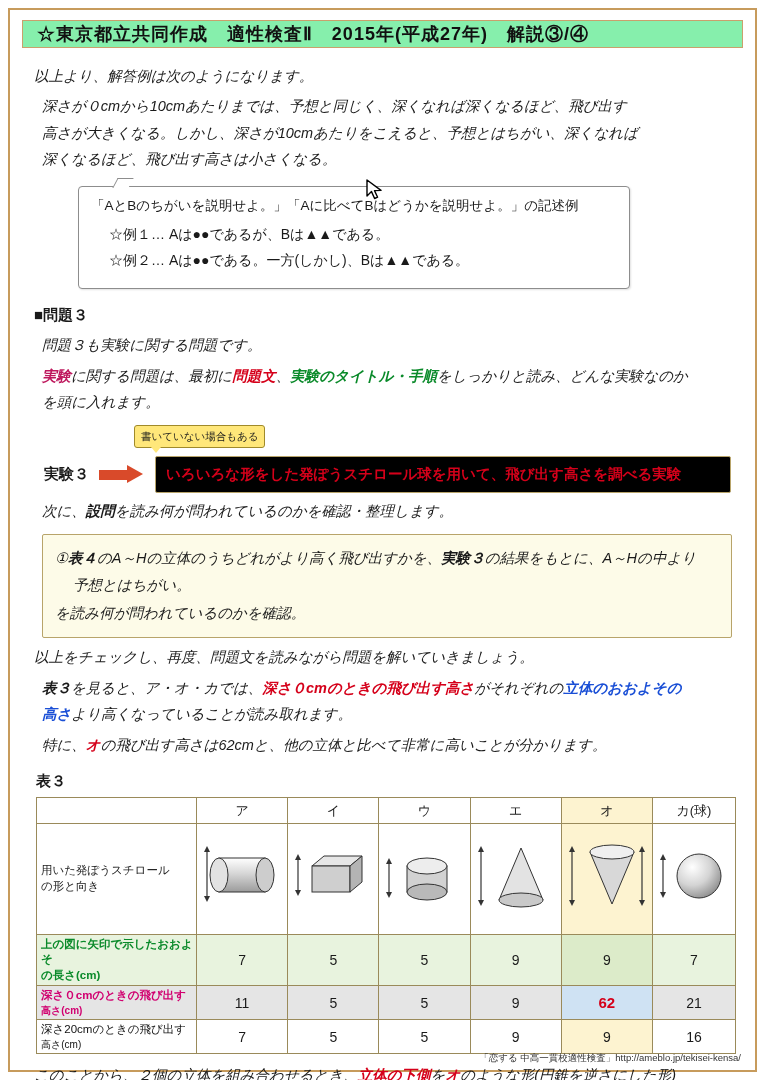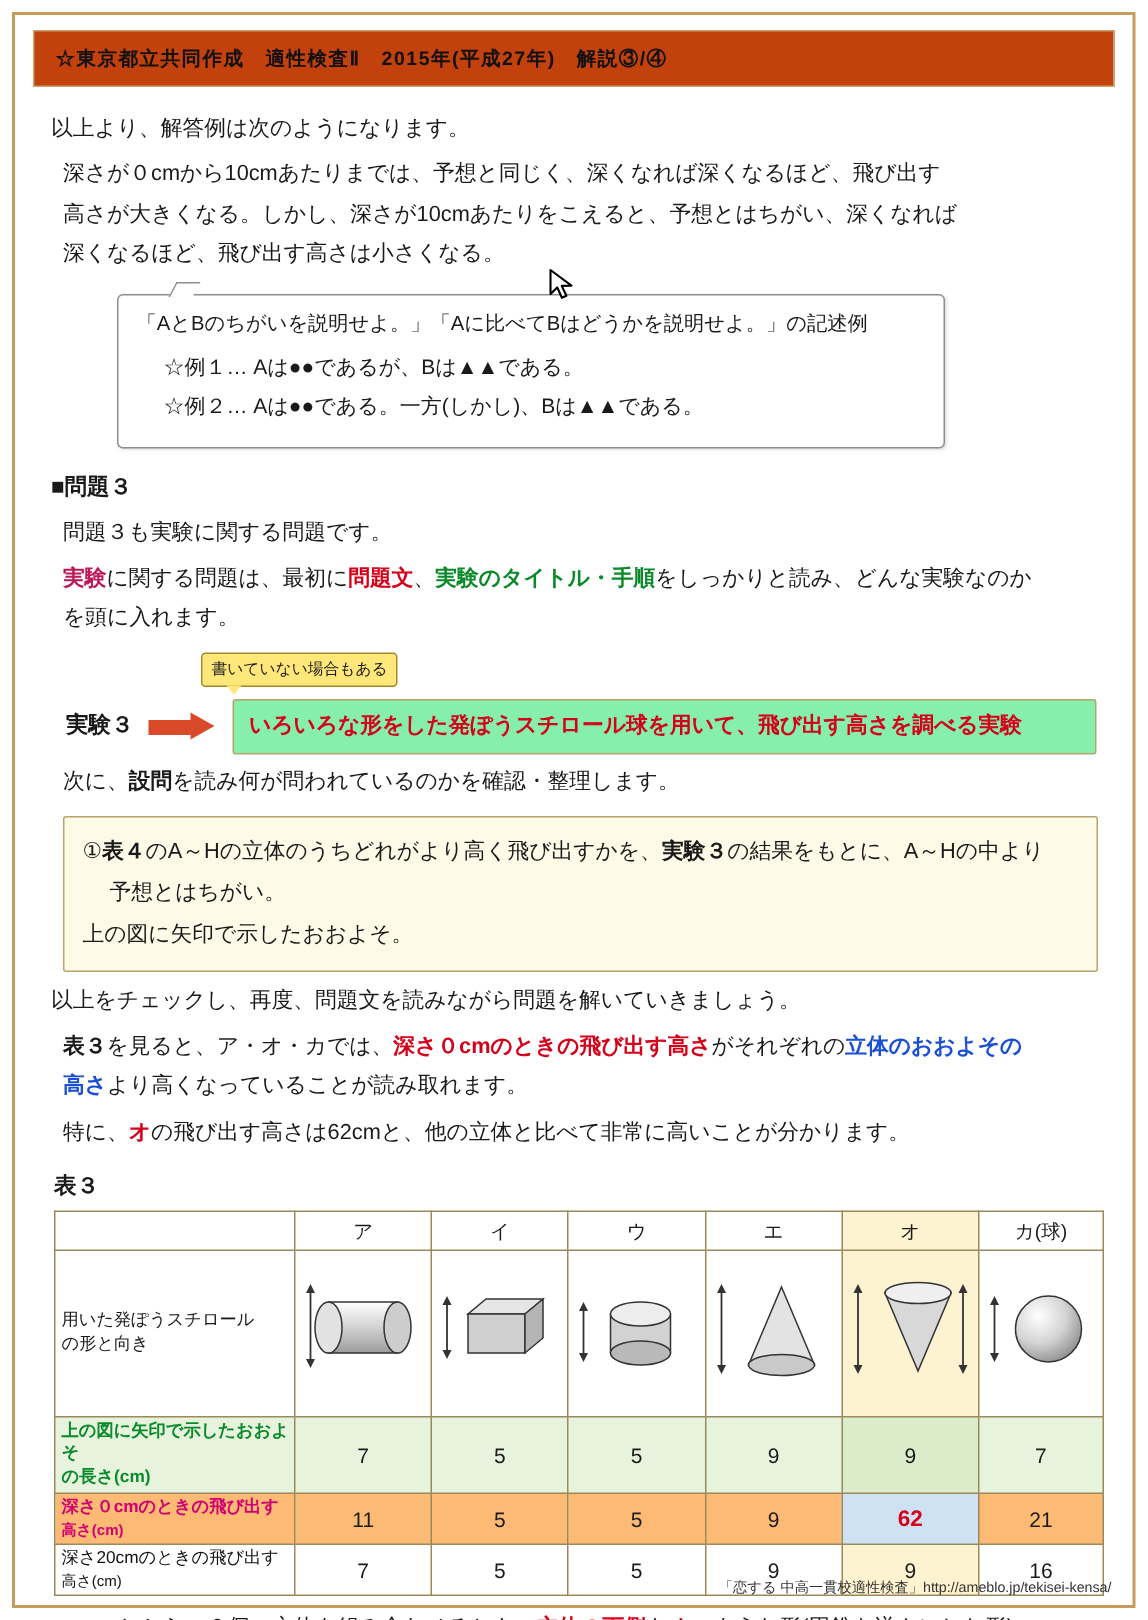--- a/index.html
+++ b/index.html
@@ -17,37 +17,37 @@
   .page {
     position: absolute;
     left: 8px; top: 8px;
     width: 749px; height: 1064px;
     border: 2px solid #c79b5c;
     background: #fff;
     padding: 0;
   }
   .title-bar {
     margin: 10px 12px 0 12px;
-    background: #c2410c;
+    background: #86efac;
     border: 1px solid #caa06c;
-    height: 38px;
+    height: 28px;
     display: flex;
     align-items: center;
     padding-left: 14px;
-    font-size: 13px;
+    font-size: 18px;
     font-weight: bold;
     letter-spacing: 1px;
     color: #111;
   }
   .body {
     padding: 10px 24px 0 24px;
     font-size: 14.5px;
     line-height: 1.62;
   }
-  p { margin: 7px 0; }
+  p { margin: 7px 0; font-style: italic; }
   .indent { margin-left: 8px; }
   .red { color: #d5001a; font-weight: bold; }
   .magenta { color: #be185d; font-weight: bold; }
   .blue { color: #1a4fd6; font-weight: bold; }
   .green { color: #0a8a2a; font-weight: bold; }
   .bold { font-weight: bold; }
 
   
   .cursor {
     position: absolute;
@@ -126,21 +126,21 @@
   .arrow-red .head {
     position: absolute; left: 28px; top: -1px;
     width: 0; height: 0;
     border-top: 9px solid transparent;
     border-bottom: 9px solid transparent;
     border-left: 16px solid #d94a2a;
   }
   .exp-box {
     flex: 1;
     border: 1px solid #b8a46a;
-    background: #86efac;
+    background: #000000;
     padding: 6px 10px;
     font-size: 14.5px;
     font-weight: bold;
     color: #d5001a;
     border-radius: 2px;
   }
 
   .q-box {
     margin: 10px 0 8px 8px;
     width: 690px;
@@ -173,21 +173,21 @@
   table.t3 .shape-row td { height: 104px; }
   table.t3 .rowlabel {
     text-align: left;
     padding-left: 4px;
     font-size: 11.5px;
     line-height: 1.35;
     width: 158px;
   }
   table.t3 .r1 { background: #e8f3de; }
   table.t3 .r1 .rowlabel { color: #0a8a2a; font-weight: bold; }
-  table.t3 .r2 { background: #fdba74; }
+  table.t3 .r2 { background: #e5e5e5; }
   table.t3 .r2 .rowlabel { color: #d10070; font-weight: bold; }
   table.t3 .r3 { background: #fff; }
   table.t3 .r3 .rowlabel { color: #111; }
   table.t3 .val { font-size: 14px; height: 30px; }
   table.t3 .val.hl { color: #d5001a; font-weight: bold; font-size: 15px; }
   table.t3 .col-o { background: #fdf3d0; }
   table.t3 .r1 .col-o { background: #dcebc9; }
   table.t3 .r2 .col-o { background: #cfe2f3; }
   table.t3 .r3 .col-o { background: #fdf3d0; }
   .sm { font-size: 10px; }
@@ -245,21 +245,21 @@
 
     <p class="indent">
       <span>次に、</span><span class="bold">設問</span><span>を読み何が問われているのかを確認・整理します。</span>
     </p>
 
     <div class="q-box">
       <p>
         <span>①</span><span class="bold">表４</span><span>のA～Hの立体のうちどれがより高く飛び出すかを、</span><span class="bold">実験３</span><span>の結果をもとに、A～Hの中より</span>
       </p>
       <p class="cont">予想とはちがい。</p>
-      <p>上の図に矢印で示したおおよそ。</p>
+      <p>を読み何が問われているのかを確認。</p>
     </div>
 
     <p>以上をチェックし、再度、問題文を読みながら問題を解いていきましょう。</p>
 
     <p class="indent">
       <span class="bold">表３</span><span>を見ると、ア・オ・カでは、</span><span class="red">深さ０cmのときの飛び出す高さ</span><span>がそれぞれの</span><span class="blue">立体のおおよその</span>
     </p>
     <p class="indent" style="margin-top:-4px">
       <span class="blue">高さ</span><span>より高くなっていることが読み取れます。</span>
     </p>

